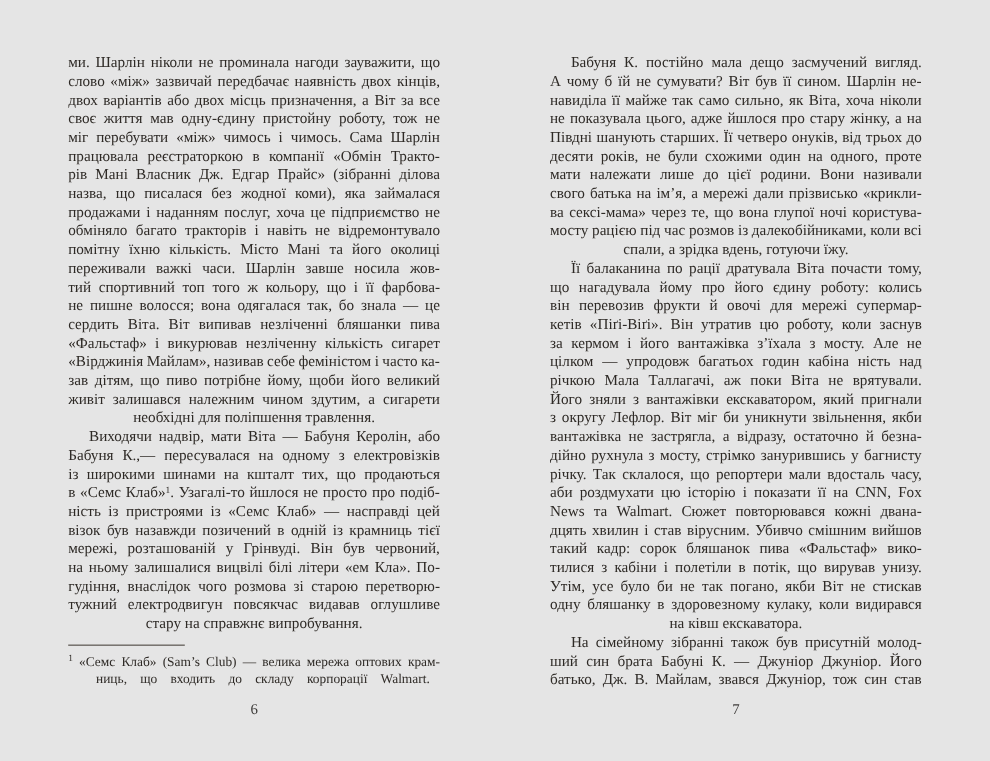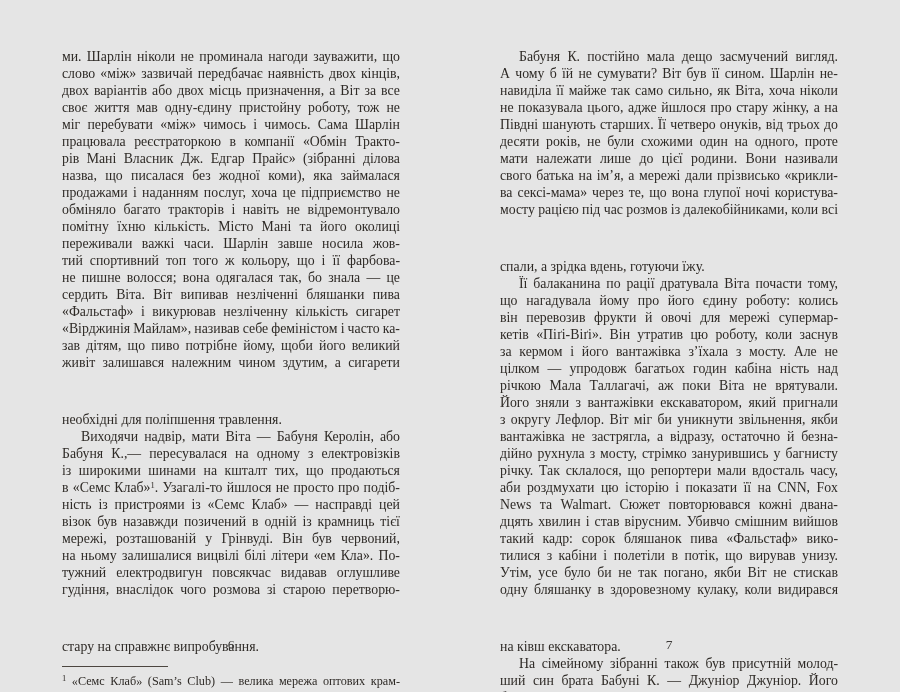--- a/index.html
+++ b/index.html
@@ -25,21 +25,21 @@
   .page-right { left: 500px; }
 
   .body-text { font-size: 13.8px; }
 
   .line {
     display: flex;
     justify-content: space-between;
     height: 17px;
     overflow: hidden;
   }
-  .line.end { justify-content: flex-start; gap: 3.5px; margin-top: 40px; }
+  .line.end { justify-content: center; gap: 3.5px; }
   .line.indent { padding-left: 19px; }
   .w { white-space: pre; flex: 0 0 auto; }
   .w .em { }
   .w .sup { font-size: 8.5px; position: relative; top: -4px; }
 
   .footnote { margin-top: 10px; }
   .fn-rule {
     width: 106px; height: 0;
     border-top: 1px solid #4c4640;
     margin-bottom: 7px;
@@ -334,34 +334,34 @@
           <span class="w"><span>ньому</span></span>
           <span class="w"><span>залишалися</span></span>
           <span class="w"><span>вицвілі</span></span>
           <span class="w"><span>білі</span></span>
           <span class="w"><span>літери</span></span>
           <span class="w"><span>«</span><span class="em">ем</span></span>
           <span class="w"><span class="em">Кла</span><span>».</span></span>
           <span class="w"><span>По-</span></span>
         </div>
         <div class="line">
-          <span class="w"><span>тужний</span></span>
-          <span class="w"><span>електродвигун</span></span>
-          <span class="w"><span>повсякчас</span></span>
-          <span class="w"><span>видавав</span></span>
-          <span class="w"><span>оглушливе</span></span>
-        </div>
-        <div class="line">
           <span class="w"><span>гудіння,</span></span>
           <span class="w"><span>внаслідок</span></span>
           <span class="w"><span>чого</span></span>
           <span class="w"><span>розмова</span></span>
           <span class="w"><span>зі</span></span>
           <span class="w"><span>старою</span></span>
           <span class="w"><span>перетворю-</span></span>
+        </div>
+        <div class="line">
+          <span class="w"><span>тужний</span></span>
+          <span class="w"><span>електродвигун</span></span>
+          <span class="w"><span>повсякчас</span></span>
+          <span class="w"><span>видавав</span></span>
+          <span class="w"><span>оглушливе</span></span>
         </div>
         <div class="line end">
           <span class="w"><span>стару</span></span>
           <span class="w"><span>на</span></span>
           <span class="w"><span>справжнє</span></span>
           <span class="w"><span>випробування.</span></span>
         </div>
       </div>
     <div class="footnote">
       <div class="fn-rule"></div>

